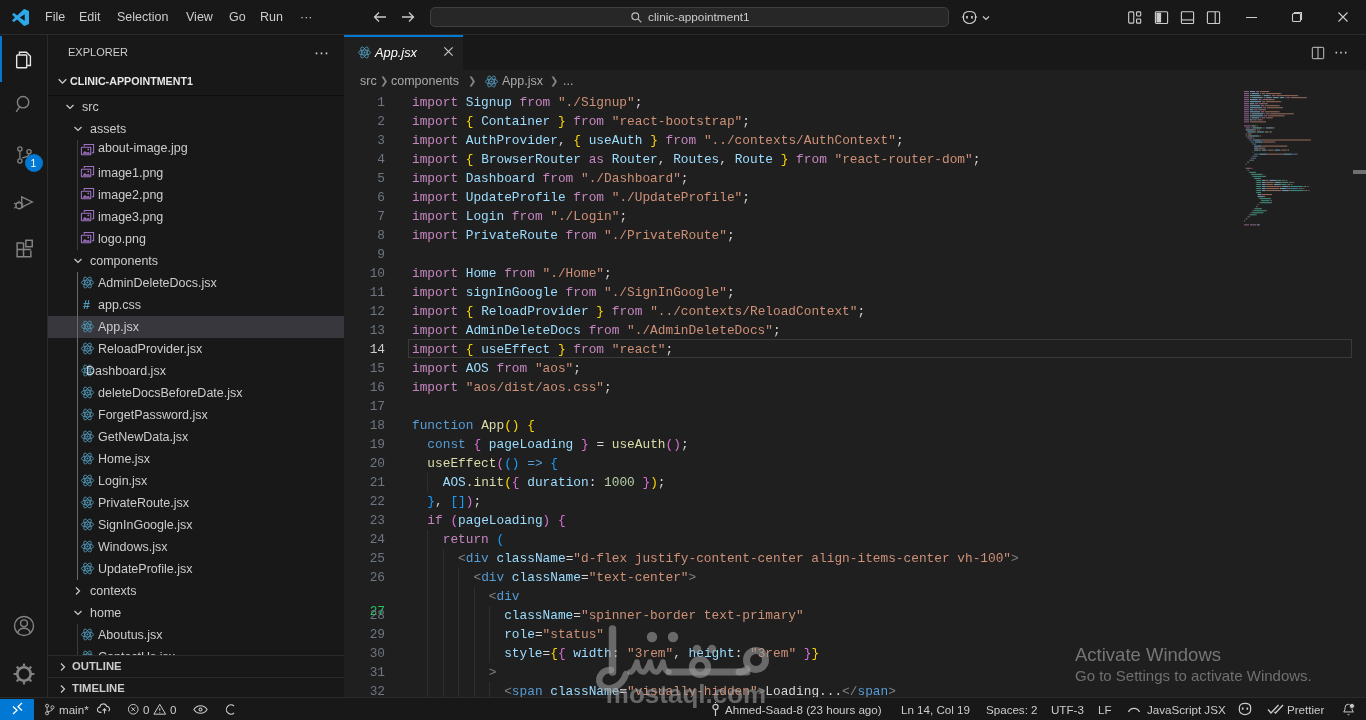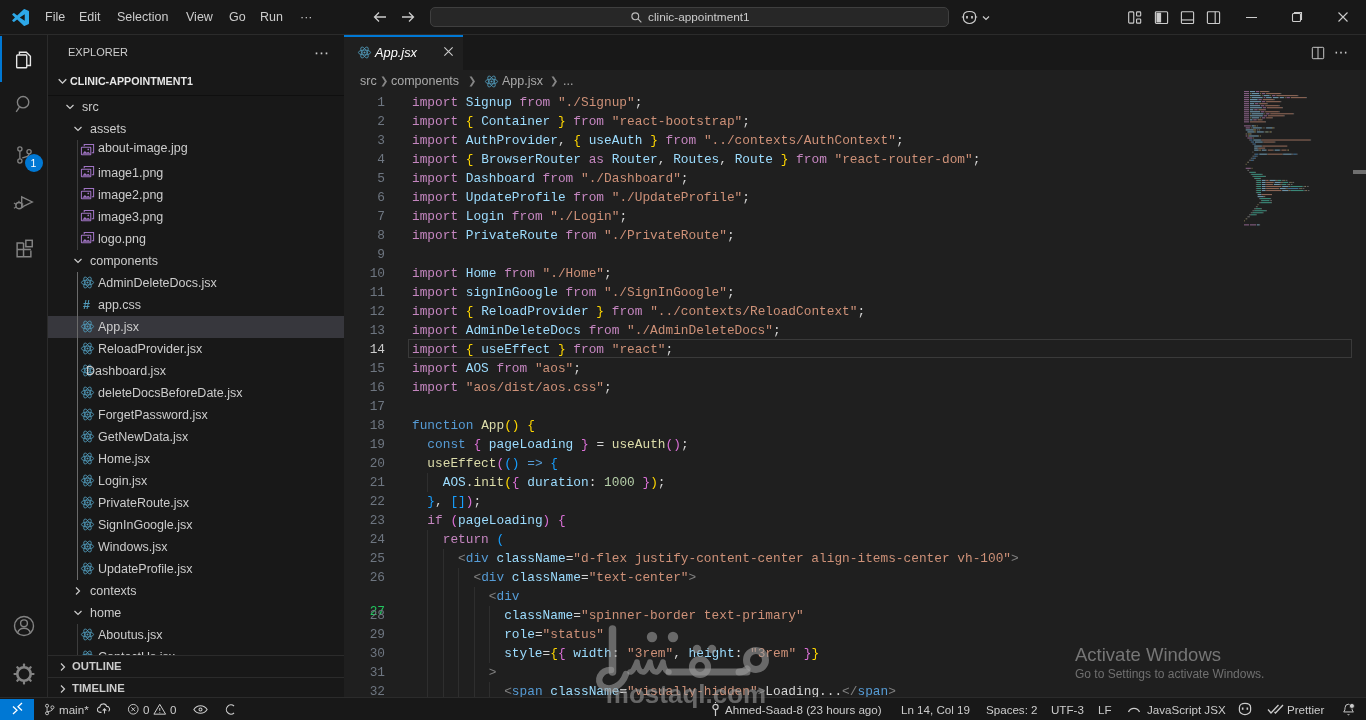--- a/index.html
+++ b/index.html
@@ -768,21 +768,21 @@
       <rect x="1.7" y="127.26" width="0.8" height="1.1" fill="#d8c178" fill-opacity="0.62"></rect>
       <rect x="2.5" y="127.26" width="0.8" height="1.1" fill="#9a9a9a" fill-opacity="0.62"></rect>
       <rect x="0.0" y="129.28" width="0.8" height="1.1" fill="#d8c178" fill-opacity="0.62"></rect>
       <rect x="0.0" y="133.32" width="5.1" height="1.1" fill="#c586c0" fill-opacity="0.62"></rect>
       <rect x="6.0" y="133.32" width="6.0" height="1.1" fill="#c586c0" fill-opacity="0.62"></rect>
       <rect x="12.8" y="133.32" width="2.5" height="1.1" fill="#9cdcfe" fill-opacity="0.62"></rect>
       <rect x="15.3" y="133.32" width="0.8" height="1.1" fill="#9a9a9a" fill-opacity="0.62"></rect>
     </svg>
 <div class="abs" style="left:1353px;top:170px;width:13px;height:4px;background:#6f6f6f"></div>
 <span class="abs" style="left:1075px;top:644px;font-size:18.5px;color:#767676">Activate Windows</span>
-<span class="abs" style="left:1075px;top:667px;font-size:12px;color:#707070">Go to Settings to activate Windows.</span>
+<span class="abs" style="left:1075px;top:667px;font-size:15px;color:#707070">Go to Settings to activate Windows.</span>
 <div id="status">
 <div class="abs" style="left:0;top:1px;width:34px;height:22px;background:#0078d4"></div>
 <svg class="abs" style="left:11px;top:4px" width="13" height="14" viewBox="0 0 13 14" fill="none" stroke="#ffffff" stroke-width="1.3">
         <path d="M2 4.5l4 3.7-4 3.7M11 1l-4 3.7 4 3.7"></path>
       </svg>
 <svg class="abs" style="left:43px;top:5px" width="13" height="13" viewBox="0 0 16 16" fill="none" stroke="#cccccc" stroke-width="1.1">
 <circle cx="5" cy="3.4" r="1.9"></circle>
         <circle cx="5" cy="12.6" r="1.9"></circle>
         <circle cx="11.6" cy="5.4" r="1.9"></circle>
 <path d="M5 5.3v5.4M11.6 7.3c0 3-3.5 2.3-6.6 3.9"></path>

